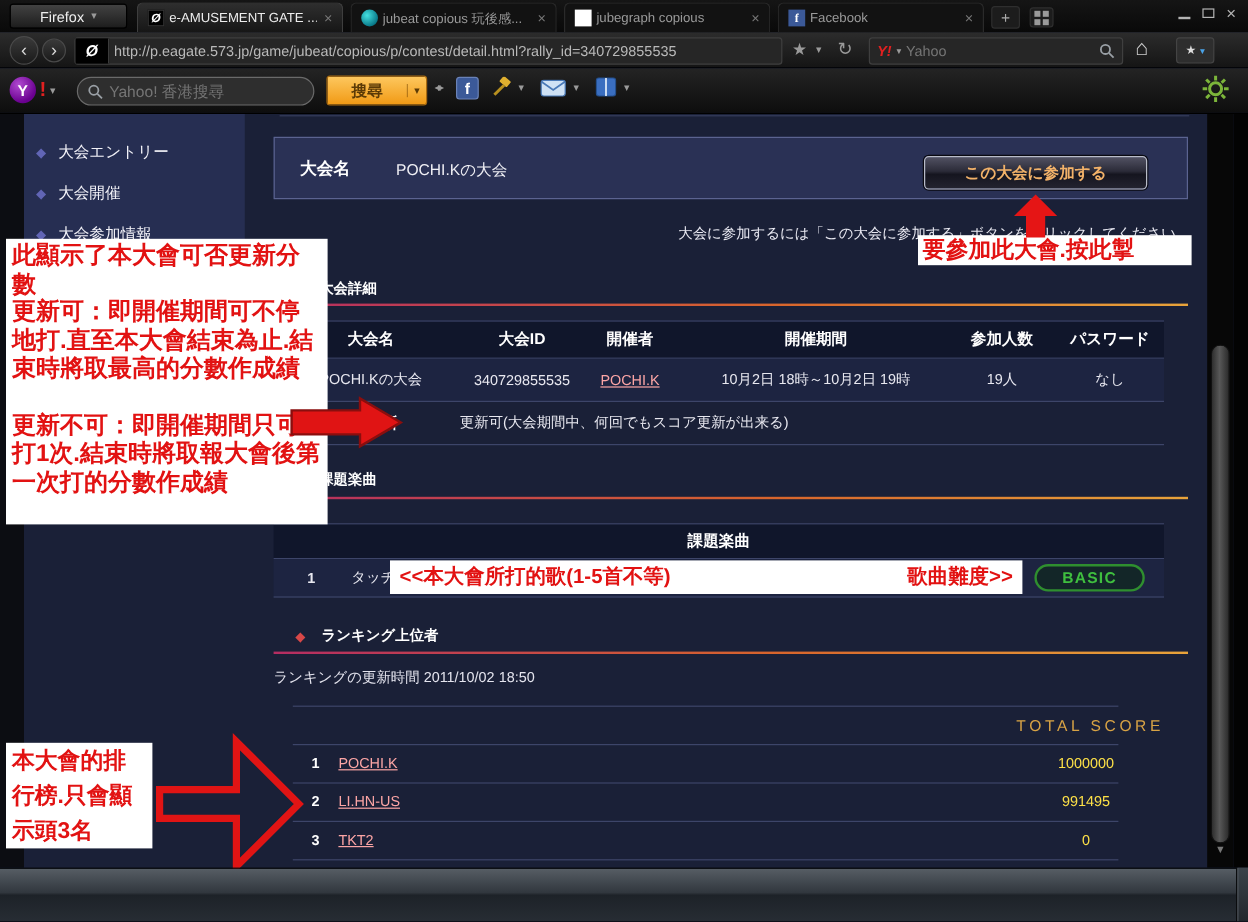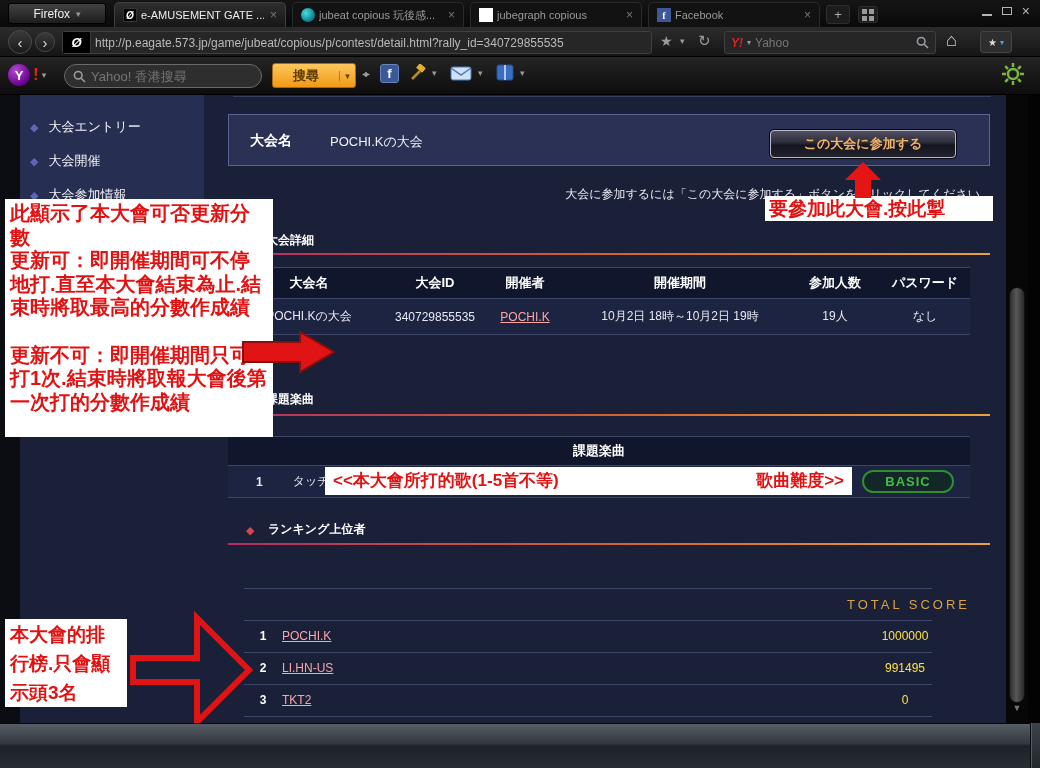--- a/index.html
+++ b/index.html
@@ -289,38 +289,43 @@
     <span class="cell c6">パスワード</span>
   </div>
   <div class="abs trow" style="left:228px;top:299px;width:742px;height:36px;">
     <span class="cell c1">POCHI.Kの大会</span>
     <span class="cell c2">340729855535</span>
     <span class="cell c3"><a class="lnk">POCHI.K</a></span>
     <span class="cell c4">10月2日 18時～10月2日 19時</span>
     <span class="cell c5">19人</span>
     <span class="cell c6">なし</span>
   </div>
+  <div class="abs scorerow">
+    <span style="margin-left:24px;font-size:13px;font-weight:bold;color:#fff;">スコアの更新</span>
+    <span style="margin-left:52px;font-size:12px;color:#e8e8f0;">更新可(大会期間中、何回でもスコア更新が出来る)</span>
+  </div>
 
   <span class="abs dia-red" style="left:246px;top:393px;">◆</span>
   <span class="abs secttitle" style="left:266px;top:391px;">課題楽曲</span>
   <div class="abs gradline" style="left:228px;top:414px;width:762px;"></div>
   <div class="abs thead" style="left:228px;top:436px;width:742px;height:30px;justify-content:center;">
     <span>課題楽曲</span>
   </div>
   <div class="abs trow" style="left:228px;top:466px;width:742px;height:32px;">
     <span style="margin-left:28px;font-weight:bold;">1</span>
     <span style="margin-left:30px;">タッチ</span>
   </div>
   <div class="abs basic">
     <span>BASIC</span>
   </div>
 
   <span class="abs dia-red" style="left:246px;top:524px;">◆</span>
   <span class="abs secttitle" style="left:268px;top:521px;">ランキング上位者</span>
   <div class="abs gradline" style="left:228px;top:543px;width:762px;"></div>
+  <span class="abs" style="left:228px;top:556px;font-size:12px;color:#e4e4ee;">ランキングの更新時間 2011/10/02 18:50</span>
   <div class="abs sep" style="top:588px;"></div>
   <span class="abs total" style="top:597px;">TOTAL SCORE</span>
   <div class="abs sep" style="top:620px;"></div>
   <span class="abs rrank" style="top:629px;">1</span>
   <a class="abs rname lnk" style="top:629px;">POCHI.K</a>
   <span class="abs rscore" style="top:629px;">1000000</span>
   <div class="abs sep" style="top:652px;"></div>
   <span class="abs rrank" style="top:661px;">2</span>
   <a class="abs rname lnk" style="top:661px;">LI.HN-US</a>
   <span class="abs rscore" style="top:661px;">991495</span>

